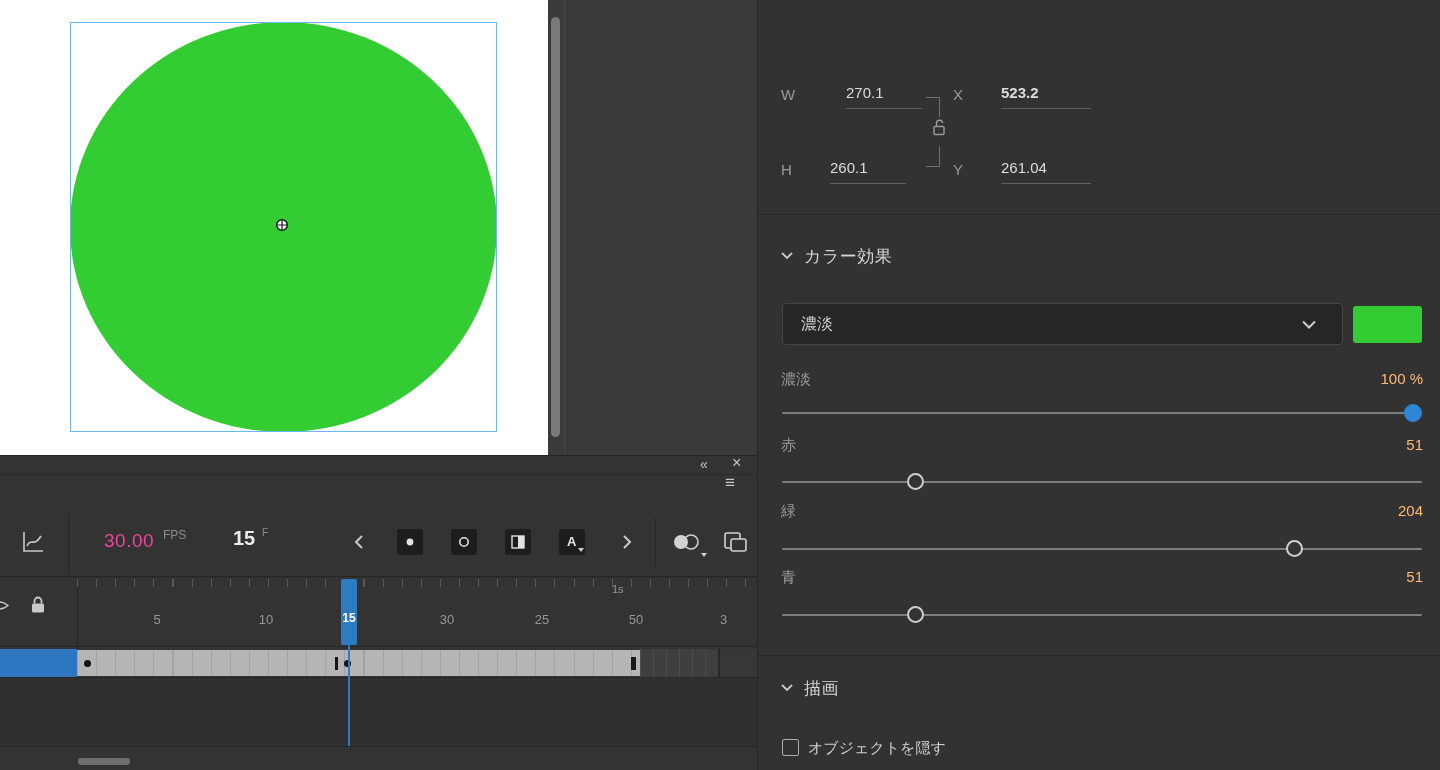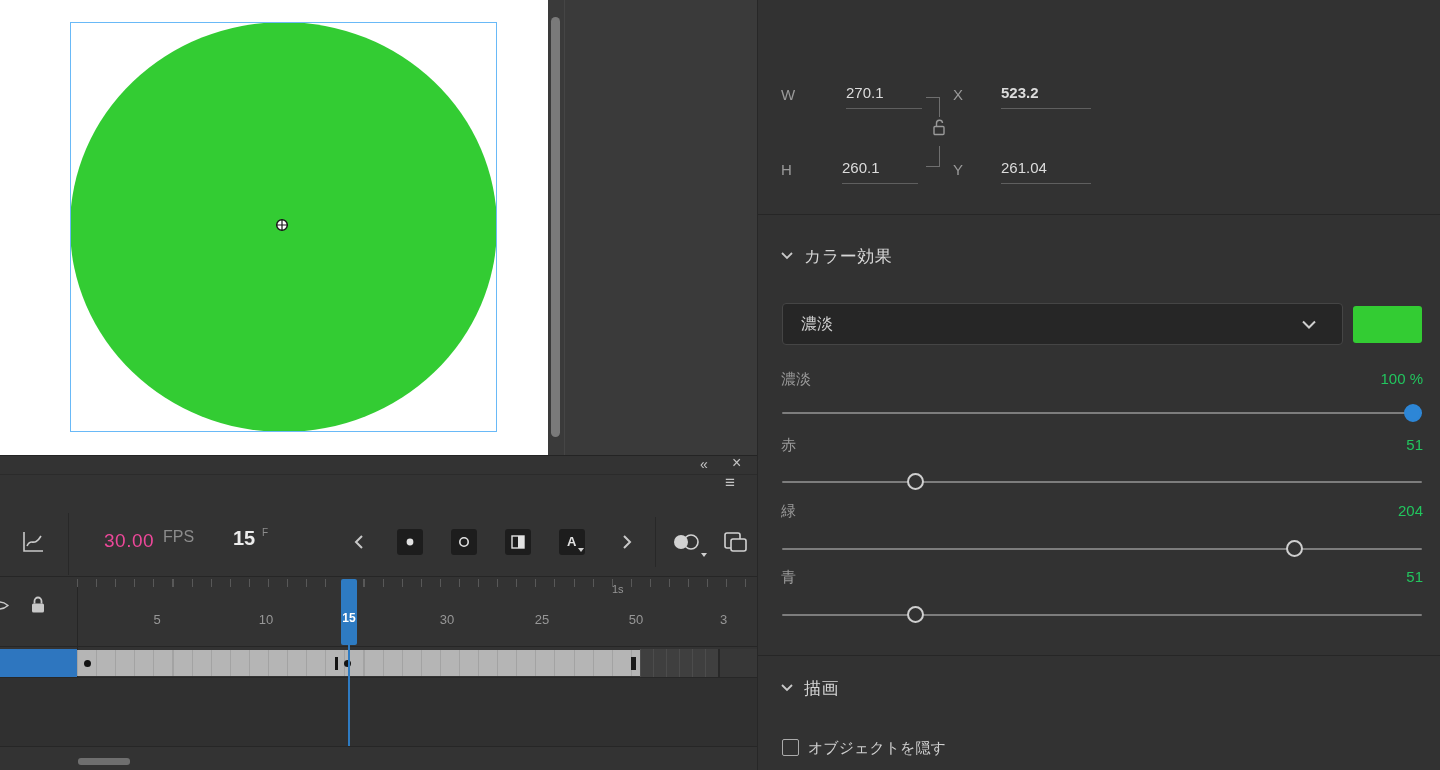--- a/index.html
+++ b/index.html
@@ -29,21 +29,21 @@
   #emptycells{position:absolute;left:640px;top:193px;width:78px;height:28px;background:#3f3f3f;
          background-image:repeating-linear-gradient(to right,#4c4c4c 0 1px,transparent 1px 13px);}
   .kfdot{position:absolute;width:7px;height:7px;border-radius:50%;background:#141414;}
 
   
   #props{position:absolute;left:757px;top:0;width:683px;height:770px;background:#323232;border-left:1px solid #272727;box-sizing:border-box;}
   .sechead{position:absolute;font-size:17px;color:#d6d6d6;letter-spacing:.5px;}
   .flabel{position:absolute;font-size:15px;color:#9a9a9a;}
   .fval{position:absolute;font-size:15px;color:#dcdcdc;border-bottom:1px solid #5f5f5f;padding-bottom:7px;}
   .slabel{position:absolute;font-size:15px;color:#9a9a9a;}
-  .sval{position:absolute;font-size:15px;color:#22c55e;text-align:right;width:92px;left:573px;}
+  .sval{position:absolute;font-size:15px;color:#fdba74;text-align:right;width:92px;left:573px;}
   .strack{position:absolute;left:24px;width:640px;height:2px;background:#7d7d7d;border-radius:1px;}
   .sknob{position:absolute;width:17px;height:17px;border-radius:50%;background:#323232;border:2px solid #cfcfcf;box-sizing:border-box;}
   .sknob.filled{width:18px;height:18px;background:#2d86d6;border-color:#2d86d6;}
   #dropdown{position:absolute;left:24px;top:303px;width:561px;height:42px;background:#262626;border:1px solid #454545;border-radius:4px;box-sizing:border-box;display:flex;align-items:center;padding-left:18px;}
   #dropdown span{font-size:16px;color:#cfcfcf;}
   #swatch{position:absolute;left:595px;top:306px;width:69px;height:37px;border-radius:3px;background:#33cc33;}
   #checkbox{position:absolute;left:24px;top:739px;width:15px;height:15px;border:1.5px solid #ababab;border-radius:2px;background:transparent;}
 </style>
 </head>
 <body>
@@ -68,21 +68,21 @@
     <div class="hline" style="left:0;top:18px;width:757px;background:#2b2b2b;"></div>
     <span class="abs" style="left:725px;top:17px;font-size:17px;color:#c4c4c4;">≡</span>
 
     <svg class="abs" style="left:20px;top:73px;" width="26" height="26" viewBox="0 0 26 26">
       <path d="M4 3 V22 H23" stroke="#c9c9c9" stroke-width="1.6" fill="none"></path>
       <path d="M7 17 C11 8 14 19 21 7" stroke="#c9c9c9" stroke-width="1.6" fill="none"></path>
     </svg>
     <div class="vline" style="left:68px;top:57px;height:62px;background:#282828;"></div>
 
     <span class="abs" style="left:104px;top:74px;font-size:19px;color:#ec4899;letter-spacing:.5px;">30.00</span>
-    <span class="abs" style="left:163px;top:72px;font-size:16px;color:#8c8c8c;">FPS</span>
+    <span class="abs" style="left:163px;top:72px;font-size:12px;color:#8c8c8c;">FPS</span>
 
     <span class="abs" style="left:233px;top:71px;font-size:20px;font-weight:600;color:#ececec;">15</span>
     <span class="abs" style="left:262px;top:71px;font-size:10px;color:#8c8c8c;">F</span>
 
     <svg class="abs" style="left:350px;top:76px;" width="20" height="20" viewBox="0 0 20 20">
       <path d="M12 4 L6 10 L12 16" stroke="#c9c9c9" stroke-width="2" fill="none"></path>
     </svg>
 
     <div class="tbtn" style="left:397px;top:73px;">
       <svg width="26" height="26" viewBox="0 0 26 26">
@@ -167,21 +167,21 @@
   </div>
 
   <div id="props">
 
 
     <span class="flabel" style="left:23px;top:86px;">W</span>
     <span class="fval" style="left:88px;top:84px;width:76px;">270.1</span>
     <span class="flabel" style="left:195px;top:86px;">X</span>
     <span class="fval" style="left:243px;top:84px;width:90px;font-weight:bold;">523.2</span>
     <span class="flabel" style="left:23px;top:161px;">H</span>
-    <span class="fval" style="left:84px;top:159px;width:76px;">260.1</span>
+    <span class="fval" style="left:72px;top:159px;width:76px;">260.1</span>
     <span class="flabel" style="left:195px;top:161px;">Y</span>
     <span class="fval" style="left:243px;top:159px;width:90px;">261.04</span>
 
     <div class="hline" style="left:168px;top:97px;width:14px;background:#6f6f6f;"></div>
     <div class="vline" style="left:181px;top:97px;height:20px;background:#6f6f6f;"></div>
     <svg class="abs" style="left:173px;top:118px;" width="16" height="19" viewBox="0 0 16 18">
       <rect x="3" y="8" width="10" height="8" rx="1" fill="none" stroke="#9a9a9a" stroke-width="1.4"></rect>
       <path d="M5.5 8 V5 a3 3 0 0 1 6 -0.5" fill="none" stroke="#9a9a9a" stroke-width="1.4"></path>
     </svg>
     <div class="vline" style="left:181px;top:146px;height:20px;background:#6f6f6f;"></div>

